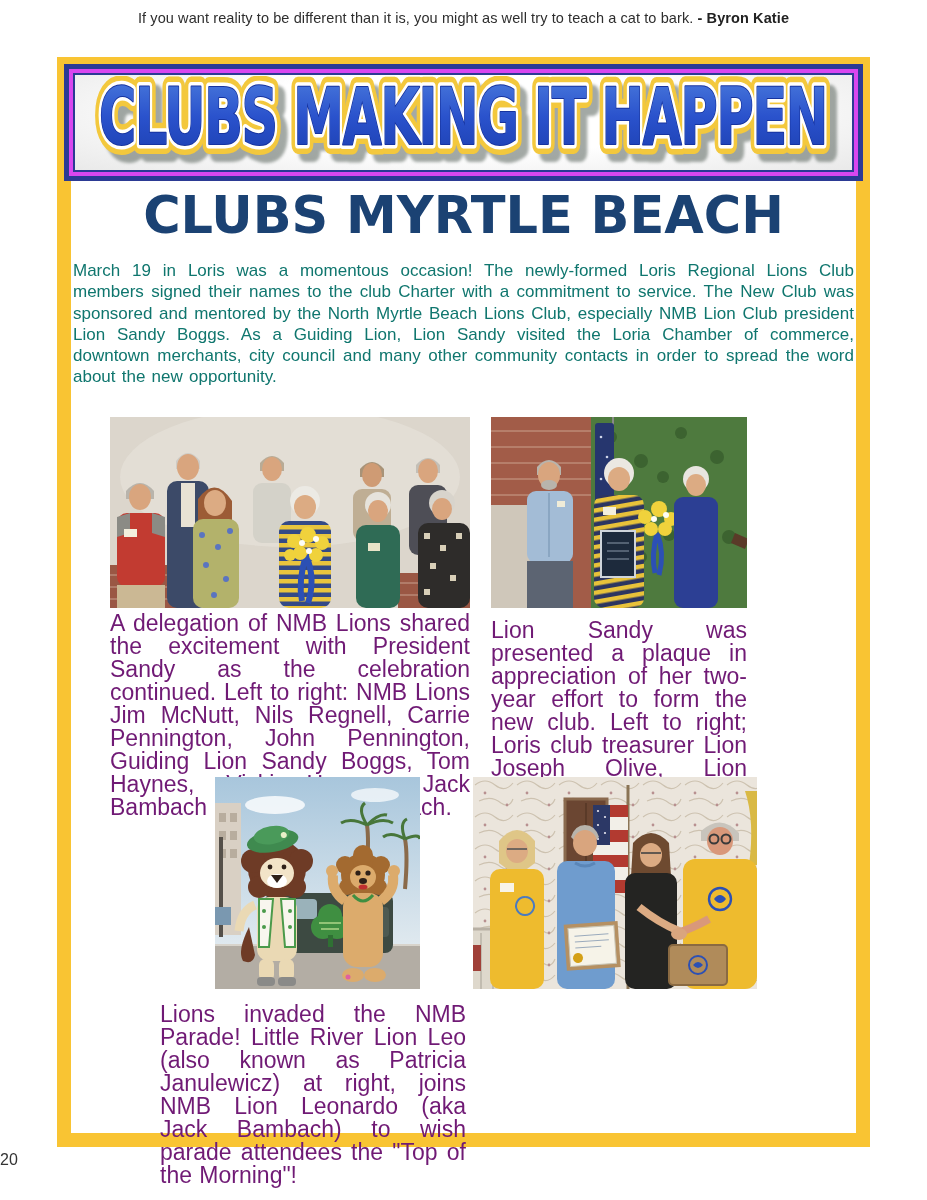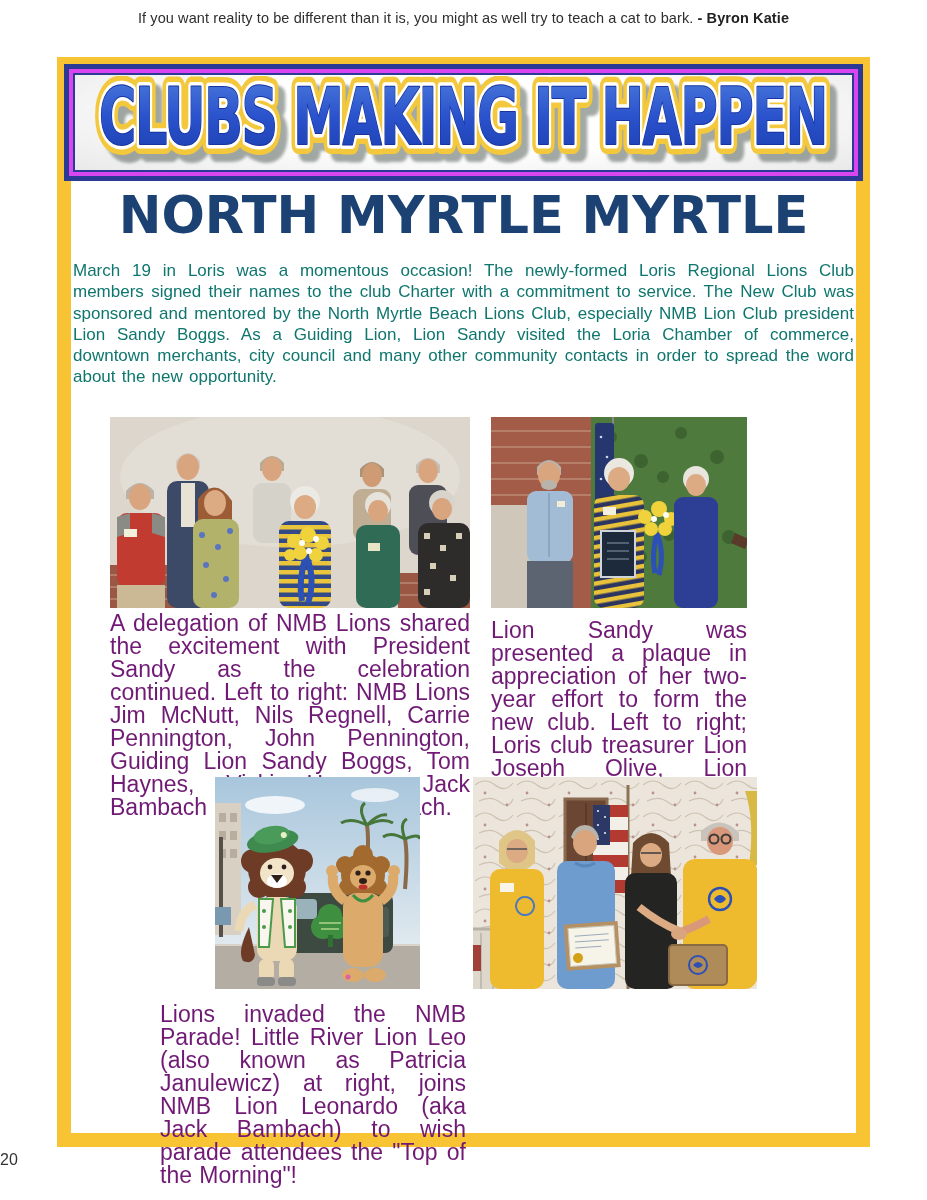--- a/index.html
+++ b/index.html
@@ -93,21 +93,21 @@
           </filter>
         </defs>
         <text class="bt" x="386" y="68" textLength="728" lengthAdjust="spacingAndGlyphs" transform="translate(7,8)" fill="#59645c" stroke="#59645c" stroke-width="20" opacity="0.55" filter="url(#bsh)">CLUBS MAKING IT HAPPEN</text>
         <text class="bt" x="386" y="68" textLength="728" lengthAdjust="spacingAndGlyphs" fill="#F3C83D" stroke="#F3C83D" stroke-width="20">CLUBS MAKING IT HAPPEN</text>
         <text class="bt" x="386" y="68" textLength="728" lengthAdjust="spacingAndGlyphs" fill="#ffffff" stroke="#ffffff" stroke-width="9">CLUBS MAKING IT HAPPEN</text>
         <text class="bt" x="386" y="68" textLength="728" lengthAdjust="spacingAndGlyphs" fill="url(#bg1)" stroke="#16339f" stroke-width="2" paint-order="stroke">CLUBS MAKING IT HAPPEN</text>
       </svg>
     </div>
   </div>
 
-  <div class="heading">NORTH MYRTLE MYRTLE</div>
+  <div class="heading">CLUBS MYRTLE BEACH</div>
 
   <div class="intro">March 19 in Loris was a momentous occasion! The newly-formed Loris Regional Lions Club members signed their names to the club Charter with a commitment to service.  The New Club was sponsored and mentored by the North Myrtle Beach Lions Club, especially NMB Lion Club president Lion Sandy Boggs. As a Guiding Lion, Lion Sandy visited the Loria Chamber of commerce, downtown merchants, city council and many other community contacts in order to spread the word about the new opportunity.</div>
 
   <div class="photo photo1">
     <svg viewBox="0 0 360 191" preserveAspectRatio="none">
       <title>Nine NMB Lions members posing indoors against a white wall with brick below; woman at center in a yellow and navy striped dress holds a yellow flower bouquet with blue ribbon.</title>
       <defs>
         <pattern id="s1" width="9" height="9" patternUnits="userSpaceOnUse">
           <rect width="9" height="9" fill="#e9c53e"></rect>
             <rect y="4.5" width="9" height="4.5" fill="#344a86"></rect>

